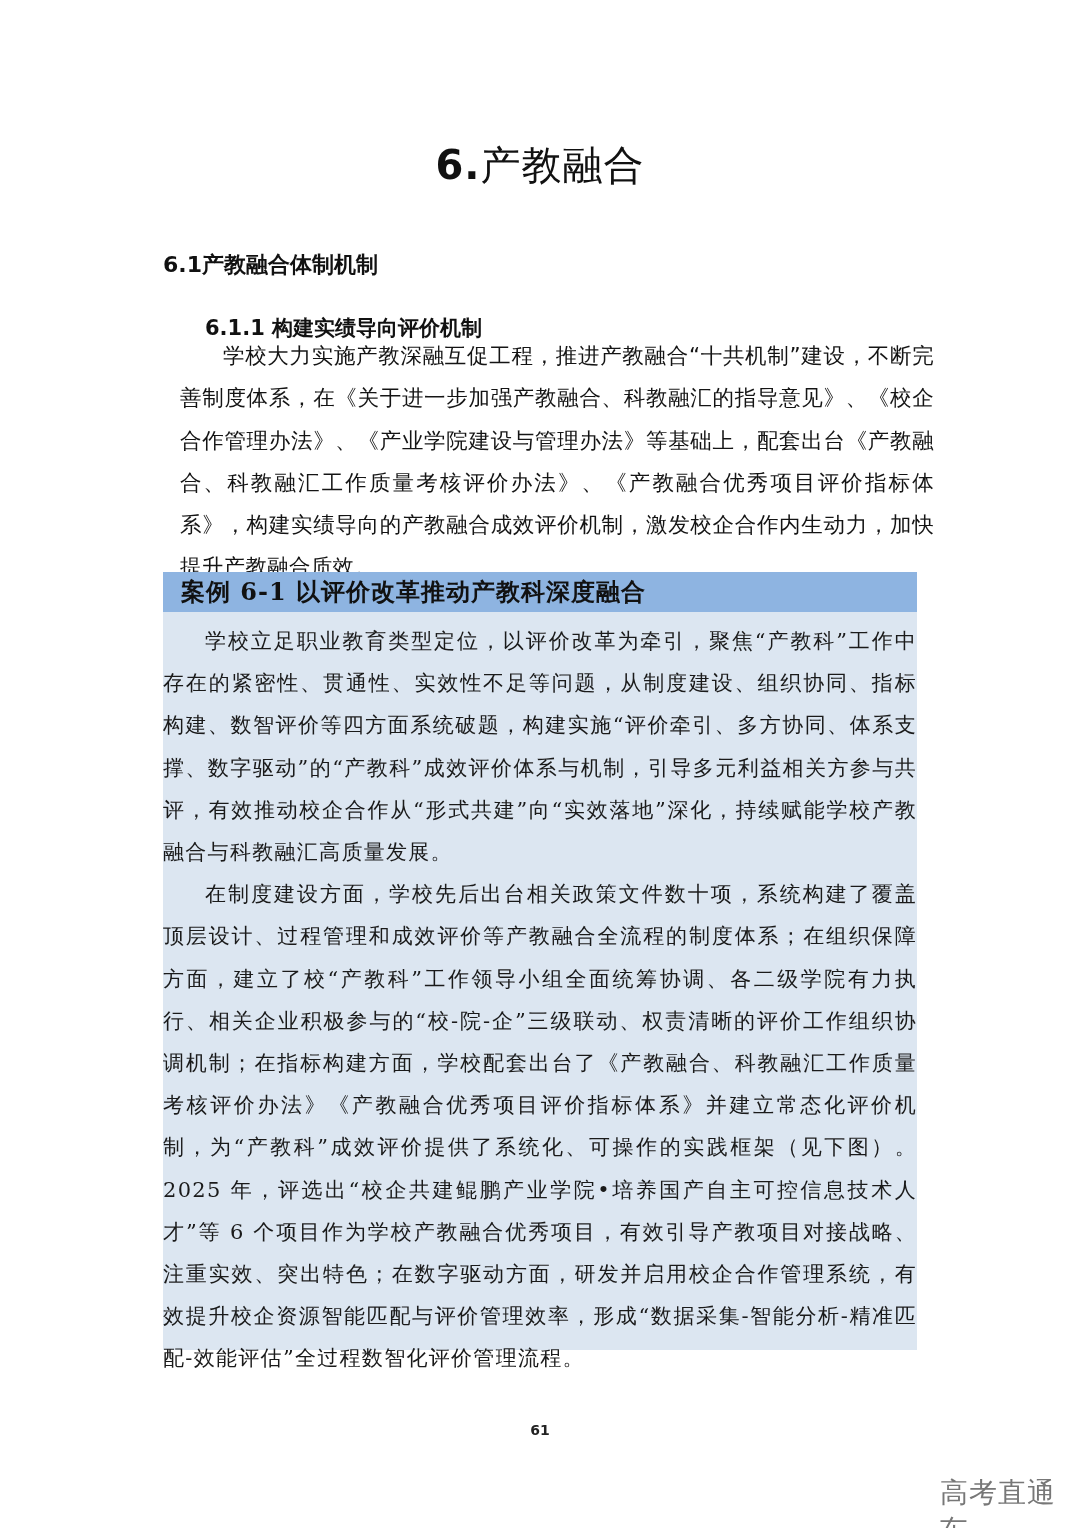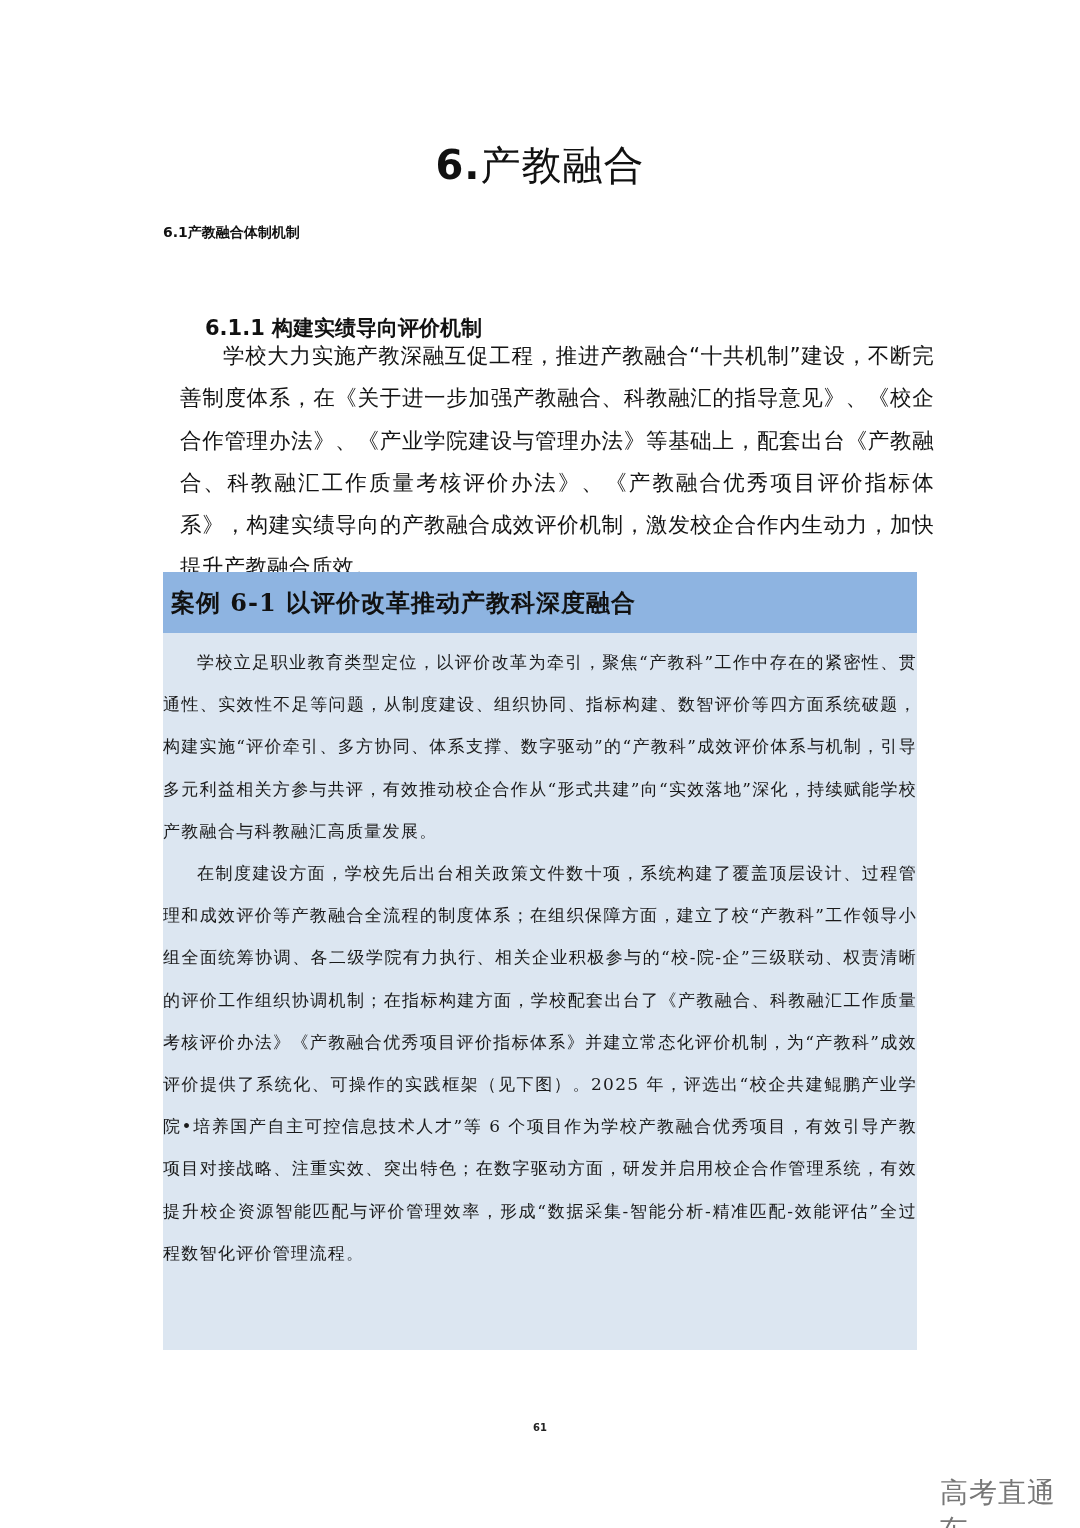--- a/index.html
+++ b/index.html
@@ -35,23 +35,23 @@
   .chapter-title .num {
     font-family: "DejaVu Sans", sans-serif;
     font-weight: bold;
   }
   .chapter-title .txt {
     font-family: Liberation Sans, sans-serif;
     font-weight: normal;
   }
   .h2 {
     position: absolute;
-    top: 224px;
+    top: 250px;
     left: 163px;
-    font-size: 14px;
+    font-size: 22px;
     font-weight: bold;
     font-family: "DejaVu Sans", sans-serif;
   }
   .h3 {
     position: absolute;
     top: 280px;
     left: 205px;
     font-size: 21px;
     font-weight: bold;
     font-family: "DejaVu Sans", sans-serif;
@@ -72,51 +72,51 @@
   }
   .case-box {
     position: absolute;
     top: 572px;
     left: 163px;
     width: 754px;
     height: 778px;
     background: #dce6f1;
   }
   .case-header {
-    height: 61px;
+    height: 40px;
     background: #8eb4e1;
     display: flex;
     align-items: center;
-    padding-left: 8px;
+    padding-left: 18px;
     font-size: 24px;
     font-weight: bold;
     font-family: "DejaVu Serif", serif;
     color: #111;
     letter-spacing: 1px;
   }
   .case-body {
     padding: 8px 0 0 0;
   }
   .case-para {
     margin: 0;
-    font-size: 17px;
+    font-size: 21px;
     line-height: 42.2px;
     text-align: justify;
     text-indent: 2em;
     font-family: "DejaVu Serif", serif;
     letter-spacing: 1.3px;
     color: #1a1a1a;
   }
   .page-number {
     position: absolute;
     top: 1422px;
     left: 0;
     width: 1080px;
     text-align: center;
-    font-size: 10px;
+    font-size: 14px;
     font-weight: bold;
     font-family: "DejaVu Sans", sans-serif;
     color: #222;
   }
   .watermark {
     position: absolute;
     top: 1474px;
     left: 940px;
     font-size: 28px;
     font-family: "DejaVu Sans", sans-serif;

